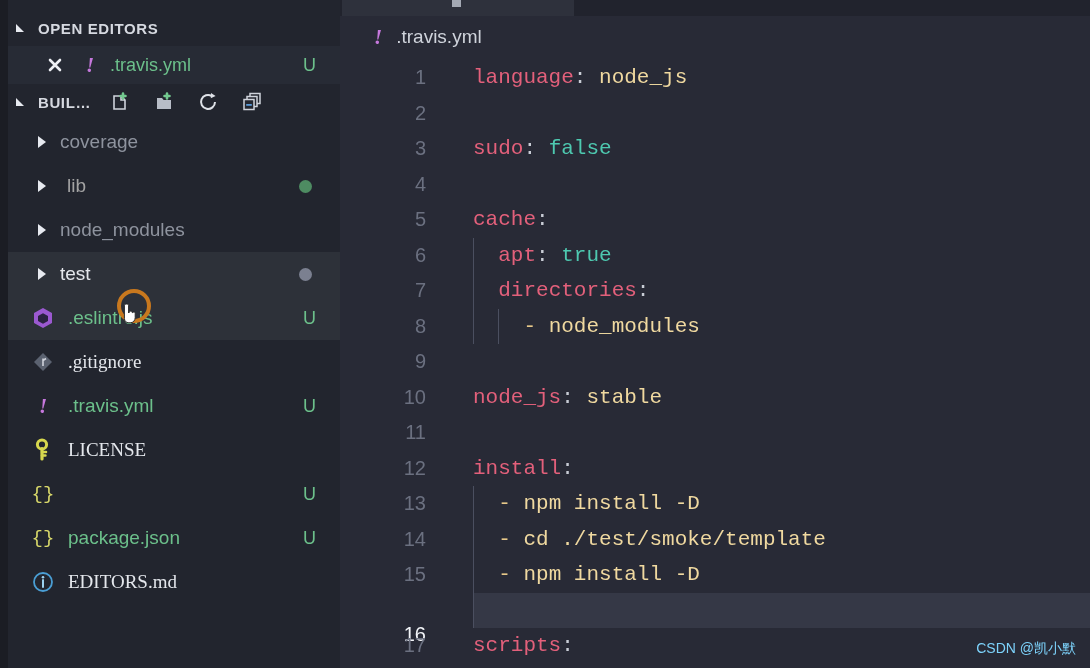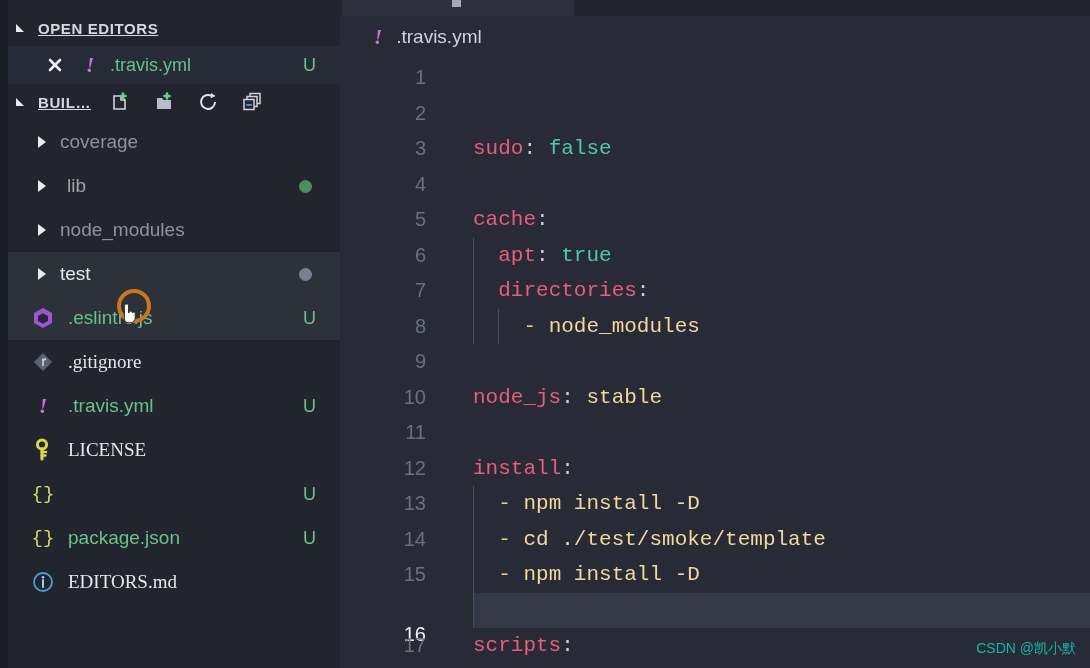--- a/index.html
+++ b/index.html
@@ -42,21 +42,21 @@
     margin-right: 8px;
     position: relative;
   }
   .twisty-open::before {
     content: "";
     position: absolute; left: 2px; top: 4px;
     border-left: 8px solid #e7eaf0;
     border-top: 8px solid transparent;
     border-bottom: 0 solid transparent;
   }
-  .section-title { white-space: nowrap; text-decoration: underline; }
+  .section-title { white-space: nowrap; }
 
   .header-actions {
     display: flex; align-items: center; gap: 22px;
     margin-left: 18px;
   }
   .icon-btn {
     width: 22px; height: 22px;
     display: flex; align-items: center; justify-content: center;
     cursor: pointer;
   }
@@ -236,21 +236,21 @@
     left: 113px; top: 303px;
     width: 20px; height: 24px;
     pointer-events: none;
   }
 
   
   .watermark {
     position: absolute;
     right: 14px; bottom: 10px;
     font-size: 14px;
-    color: #14b8a6;
+    color: #7dd3fc;
     z-index: 20;
     white-space: nowrap;
   }
 </style>
 </head>
 <body>
 
 <div id="app">
 
   <div class="activity-strip"></div>
@@ -406,21 +406,21 @@
         <span class="tab-glyph"></span>
       </div>
     </div>
 
     <div class="breadcrumb">
       <span class="bc-icon">!</span>
       <span class="bc-label">.travis.yml</span>
     </div>
 
     <div class="code-surface" id="code-surface">
-        <div class="code-line"><div class="gutter-num">1</div></div>
+        <div class="code-line"><div class="gutter-num">1</div><div class="code-text"><span class="tk-key">language</span><span class="tk-colon">:</span><span class="tk-plain"> </span><span class="tk-val">node_js</span></div></div>
         <div class="code-line"><div class="gutter-num">2</div><div class="code-text"></div></div>
         <div class="code-line"><div class="gutter-num">3</div><div class="code-text"><span class="tk-key">sudo</span><span class="tk-colon">:</span><span class="tk-plain"> </span><span class="tk-bool">false</span></div></div>
         <div class="code-line"><div class="gutter-num">4</div><div class="code-text"></div></div>
         <div class="code-line"><div class="gutter-num">5</div><div class="code-text"><span class="tk-key">cache</span><span class="tk-colon">:</span></div></div>
         <div class="code-line"><div class="gutter-num">6</div><div class="indent-guide" style="left: 133px; top: 0px; height: 100%;"></div><div class="code-text"><span class="tk-plain">  </span><span class="tk-key">apt</span><span class="tk-colon">:</span><span class="tk-plain"> </span><span class="tk-bool">true</span></div></div>
         <div class="code-line"><div class="gutter-num">7</div><div class="indent-guide" style="left: 133px; top: 0px; height: 100%;"></div><div class="code-text"><span class="tk-plain">  </span><span class="tk-key">directories</span><span class="tk-colon">:</span></div></div>
         <div class="code-line"><div class="gutter-num">8</div><div class="indent-guide" style="left: 133px; top: 0px; height: 100%;"></div><div class="indent-guide" style="left: 158.3px; top: 0px; height: 100%;"></div><div class="code-text"><span class="tk-plain">    </span><span class="tk-dash">-</span><span class="tk-plain"> </span><span class="tk-val">node_modules</span></div></div>
         <div class="code-line"><div class="gutter-num">9</div><div class="code-text"></div></div>
         <div class="code-line"><div class="gutter-num">10</div><div class="code-text"><span class="tk-key">node_js</span><span class="tk-colon">:</span><span class="tk-plain"> </span><span class="tk-val">stable</span></div></div>
         <div class="code-line"><div class="gutter-num">11</div><div class="code-text"></div></div>

